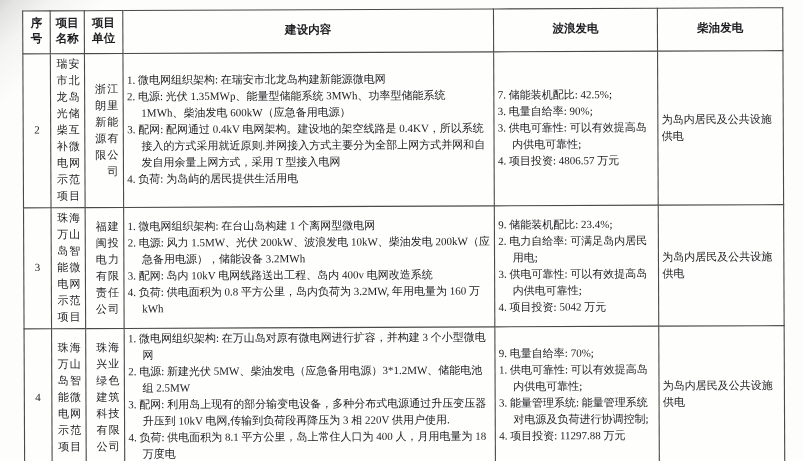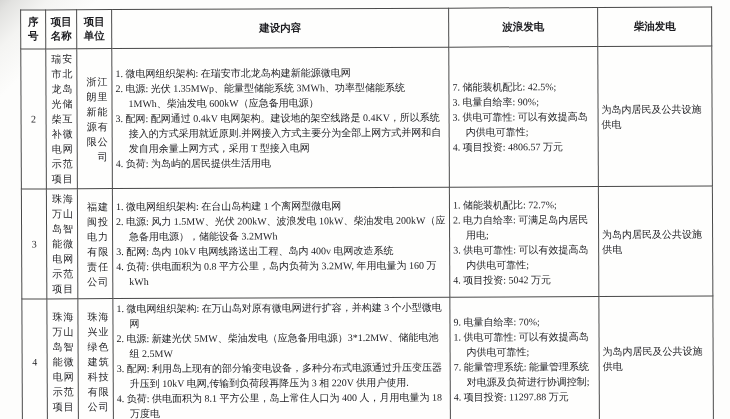--- a/index.html
+++ b/index.html
@@ -101,41 +101,41 @@
       <td class="no">3</td>
       <td class="name">珠海万山岛智能微电网示范项目</td>
       <td class="unit">福建闽投电力有限责任公司</td>
       <td class="content-cell">
         <div class="item">1. 微电网组织架构: 在台山岛构建 1 个离网型微电网</div>
         <div class="item">2. 电源: 风力 1.5MW、光伏 200kW、波浪发电 10kW、柴油发电 200kW（应急备用电源），储能设备 3.2MWh</div>
         <div class="item">3. 配网: 岛内 10kV 电网线路送出工程、岛内 400v 电网改造系统</div>
         <div class="item">4. 负荷: 供电面积为 0.8 平方公里，岛内负荷为 3.2MW, 年用电量为 160 万 kWh</div>
       </td>
       <td class="tech-cell">
-        <div class="item">1. 储能装机配比: 72.7%;</div>
+        <div class="item">9. 储能装机配比: 23.4%;</div>
         <div class="item">2. 电力自给率: 可满足岛内居民用电;</div>
         <div class="item">3. 供电可靠性: 可以有效提高岛内供电可靠性;</div>
         <div class="item">4. 项目投资: 5042 万元</div>
       </td>
       <td class="scope-cell">为岛内居民及公共设施供电</td>
     </tr>
 
     <tr class="r4">
       <td class="no">4</td>
       <td class="name">珠海万山岛智能微电网示范项目</td>
       <td class="unit">珠海兴业绿色建筑科技有限公司</td>
       <td class="content-cell">
         <div class="item">1. 微电网组织架构: 在万山岛对原有微电网进行扩容，并构建 3 个小型微电网</div>
         <div class="item">2. 电源: 新建光伏 5MW、柴油发电（应急备用电源）3*1.2MW、储能电池组 2.5MW</div>
         <div class="item">3. 配网: 利用岛上现有的部分输变电设备，多种分布式电源通过升压变压器升压到 10kV 电网,传输到负荷段再降压为 3 相 220V 供用户使用.</div>
         <div class="item">4. 负荷: 供电面积为 8.1 平方公里，岛上常住人口为 400 人，月用电量为 18 万度电</div>
       </td>
       <td class="tech-cell">
         <div class="item">9. 电量自给率: 70%;</div>
         <div class="item">1. 供电可靠性: 可以有效提高岛内供电可靠性;</div>
-        <div class="item">7. 能量管理系统: 能量管理系统对电源及负荷进行协调控制;</div>
+        <div class="item">3. 能量管理系统: 能量管理系统对电源及负荷进行协调控制;</div>
         <div class="item">4. 项目投资: 11297.88 万元</div>
       </td>
       <td class="scope-cell">为岛内居民及公共设施供电</td>
     </tr>
   </tbody>
     </table>
 </div>
 
 </body></html>

